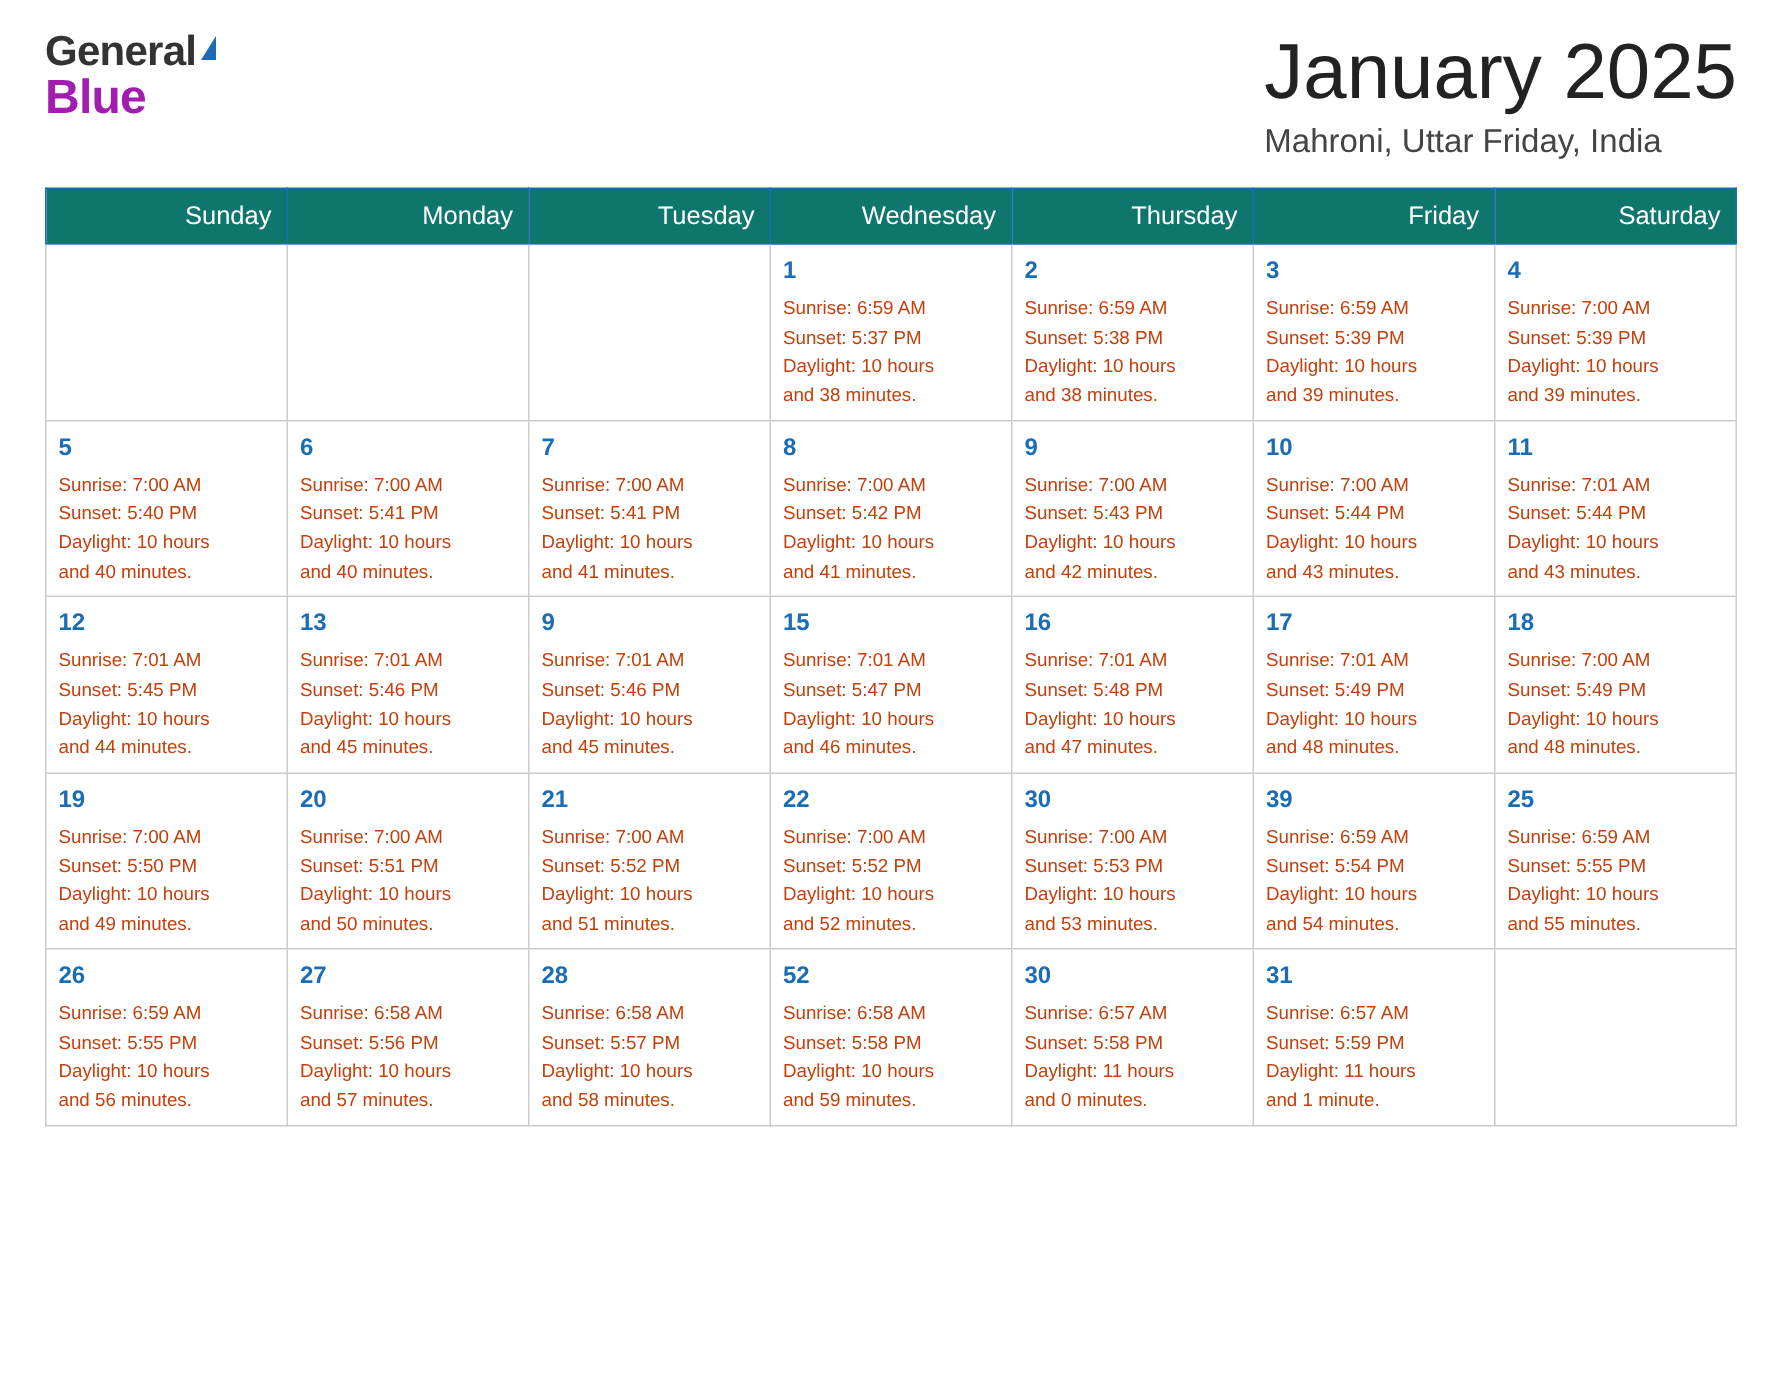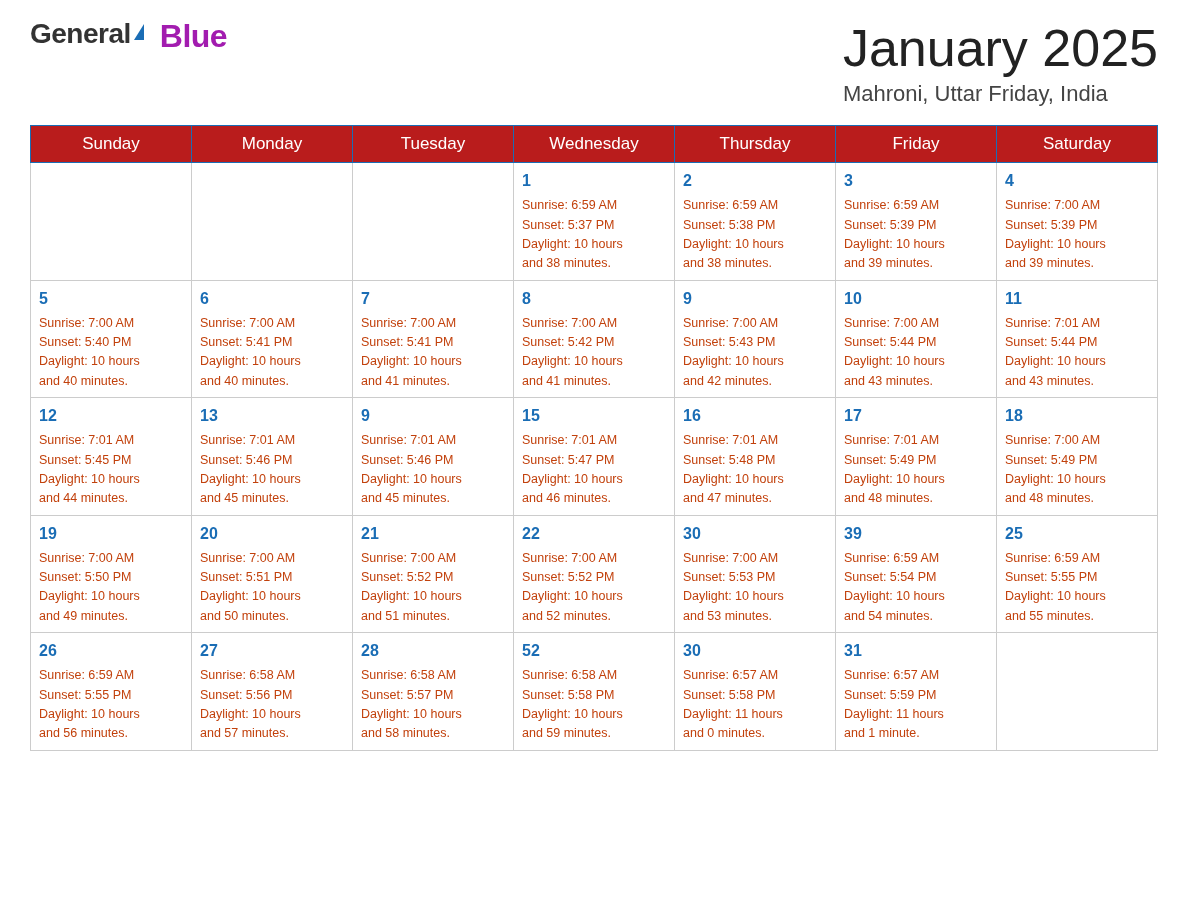--- a/index.html
+++ b/index.html
@@ -11,22 +11,22 @@
       padding: 20px 30px;
     }
     .header {
       display: flex;
       justify-content: space-between;
       align-items: flex-start;
       margin-bottom: 18px;
     }
     .logo {
       display: flex;
+      flex-direction: column;
       align-items: flex-start;
-      gap: 16px;
     }
     .logo-text-general {
       font-size: 28px;
       font-weight: bold;
       color: #333;
       letter-spacing: -0.5px;
       line-height: 1;
     }
     .logo-text-blue {
       font-size: 32px;
@@ -50,26 +50,26 @@
     .location {
       font-size: 22px;
       color: #444;
       margin-top: 4px;
     }
     .calendar {
       width: 100%;
       border-collapse: collapse;
     }
     .calendar th {
-      background-color: #b91c1c;
+      background-color: #0f766e;
       color: #ffffff;
       font-size: 17px;
       font-weight: normal;
       padding: 8px 10px;
-      text-align: center;
+      text-align: right;
       border: 1px solid #1a6db5;
     }
     .calendar td {
       border: 1px solid #cccccc;
       vertical-align: top;
       padding: 6px 8px;
       width: calc(100% / 7);
       min-height: 100px;
       font-size: 13px;
       color: #333;

